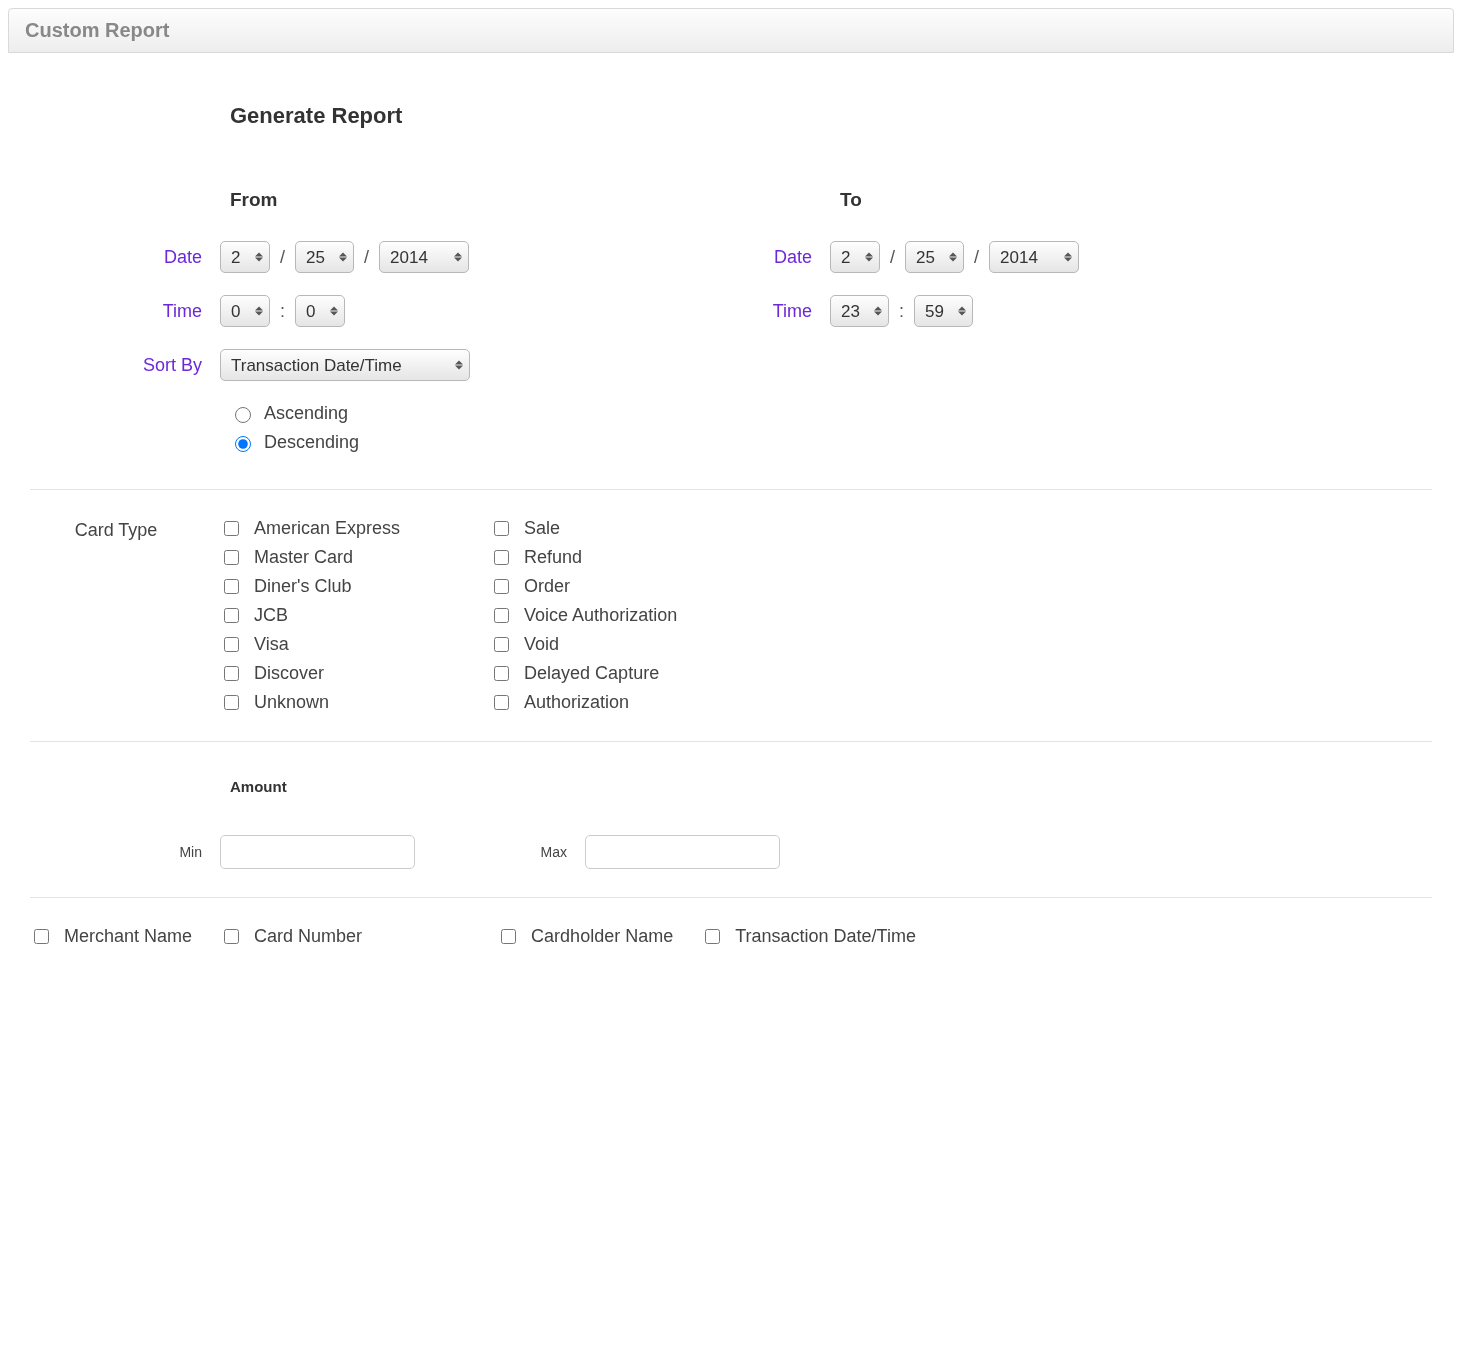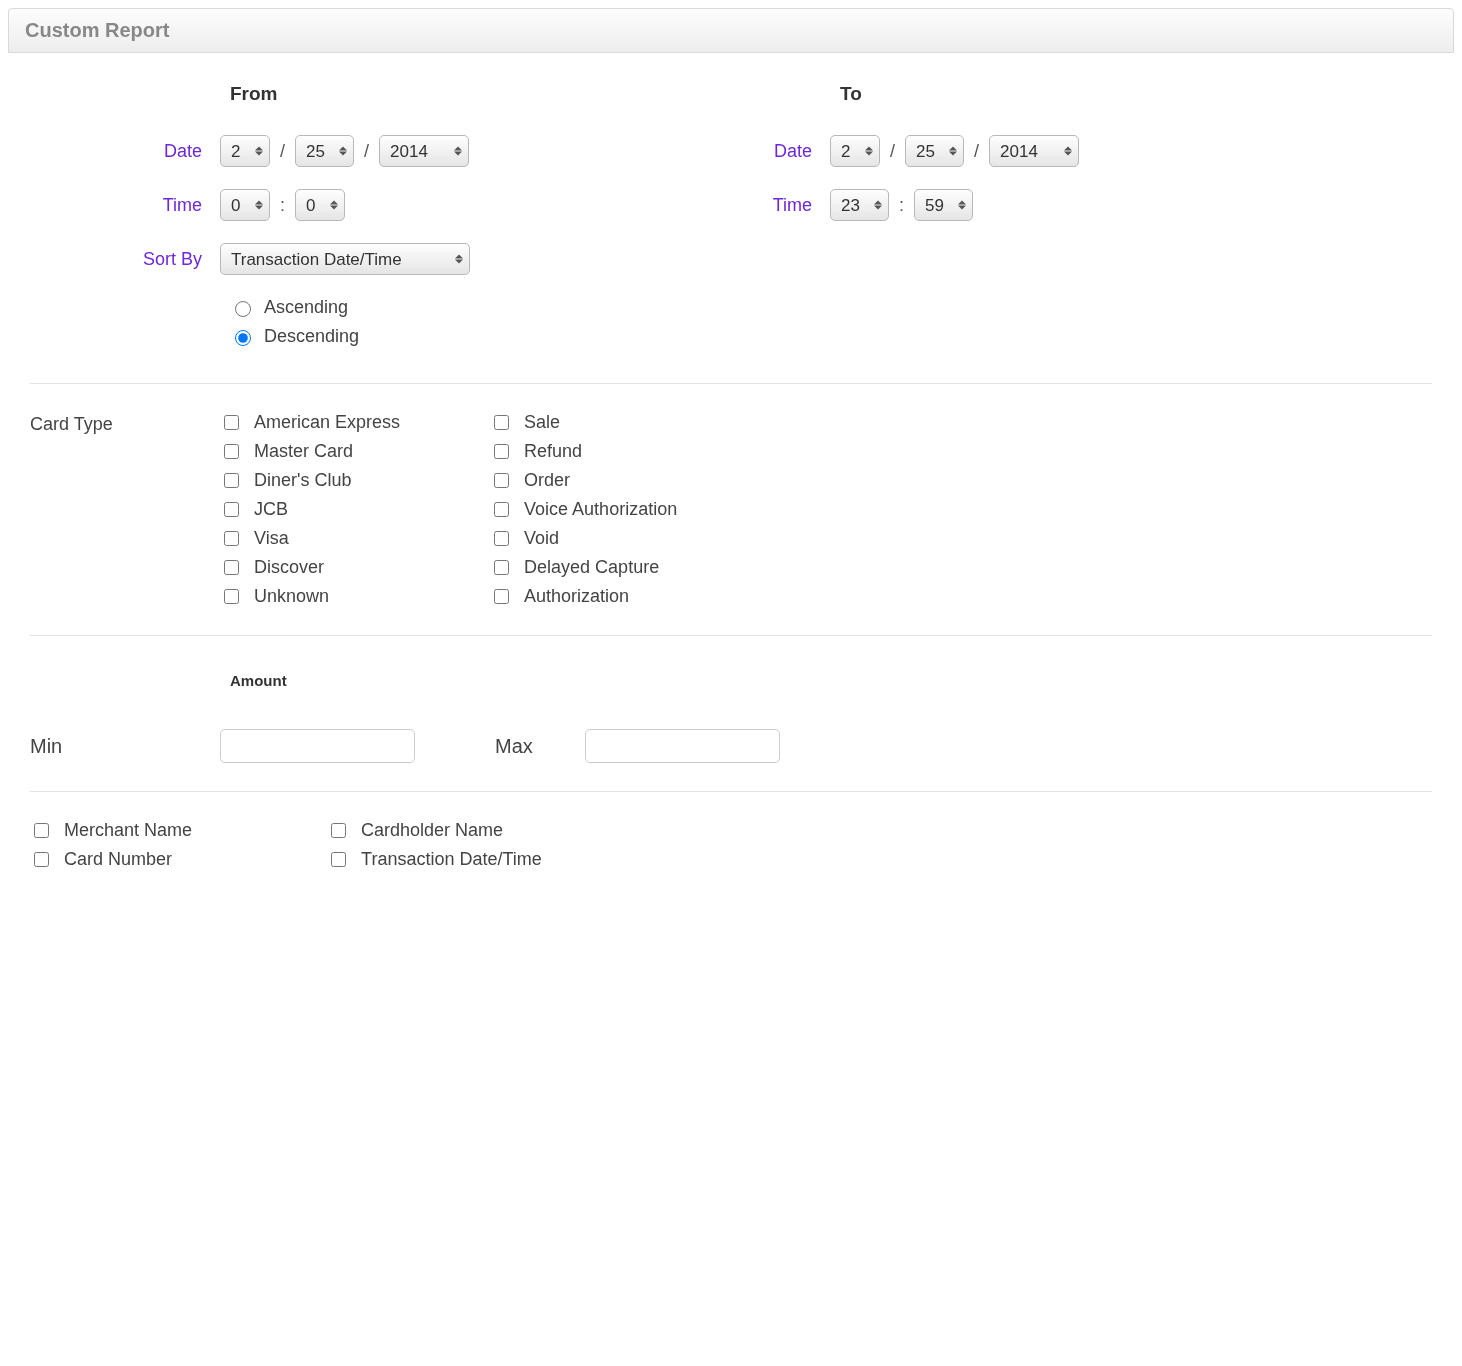--- a/index.html
+++ b/index.html
@@ -127,21 +127,21 @@
     margin: 28px 0;
   }
   .check-section {
     display: flex;
   }
   .check-col {
     display: flex;
   }
   .check-col .lbl {
     width: 190px;
-    text-align: left;
+    text-align: center;
     padding-right: 18px;
     padding-top: 2px;
     color: #444;
     font-size: 18px;
   }
   .check-col .items {
     display: flex;
     flex-direction: column;
     gap: 8px;
   }
@@ -169,24 +169,24 @@
     display: flex;
     align-items: center;
   }
   .amount-row .group {
     display: flex;
     align-items: center;
     margin-right: 80px;
   }
   .amount-row .albl {
     width: 190px;
-    text-align: left;
+    text-align: right;
     padding-right: 18px;
     color: #444;
-    font-size: 20px;
+    font-size: 14px;
   }
   .amount-row input[type=text] {
     width: 195px;
     height: 34px;
     border: 1px solid #ccc;
     border-radius: 5px;
     padding: 4px 8px;
     font-size: 17px;
   }
   .avail-section {
@@ -199,37 +199,38 @@
     padding-top: 2px;
     color: #444;
     font-size: 18px;
   }
   .avail-section .cols {
     display: flex;
     gap: 135px;
   }
   .avail-section .col {
     display: flex;
-    flex-direction: column;
-    gap: 8px;
+    flex-direction: row;
+    gap: 28px;
   }
   .col-right .section-label { margin-left: 230px; }
   .col-right .form-row .lbl { width: 220px; }
   .check-section .check-col.tx .lbl { width: 190px; }
   .check-section .spacer1 { width: 90px; }
 </style>
 </head>
 <body>
 
 <div class="panel-header">
   <h2>Custom Report</h2>
 </div>
 
 <div class="content">
 
+  <div class="page-title">Generate Report</div>
 
   <div class="two-col">
 
     <div class="col-left">
       <div class="section-label">From</div>
 
       <div class="form-row">
         <div class="lbl">Date</div>
         <div class="ctrl">
           <span class="select-wrap">

